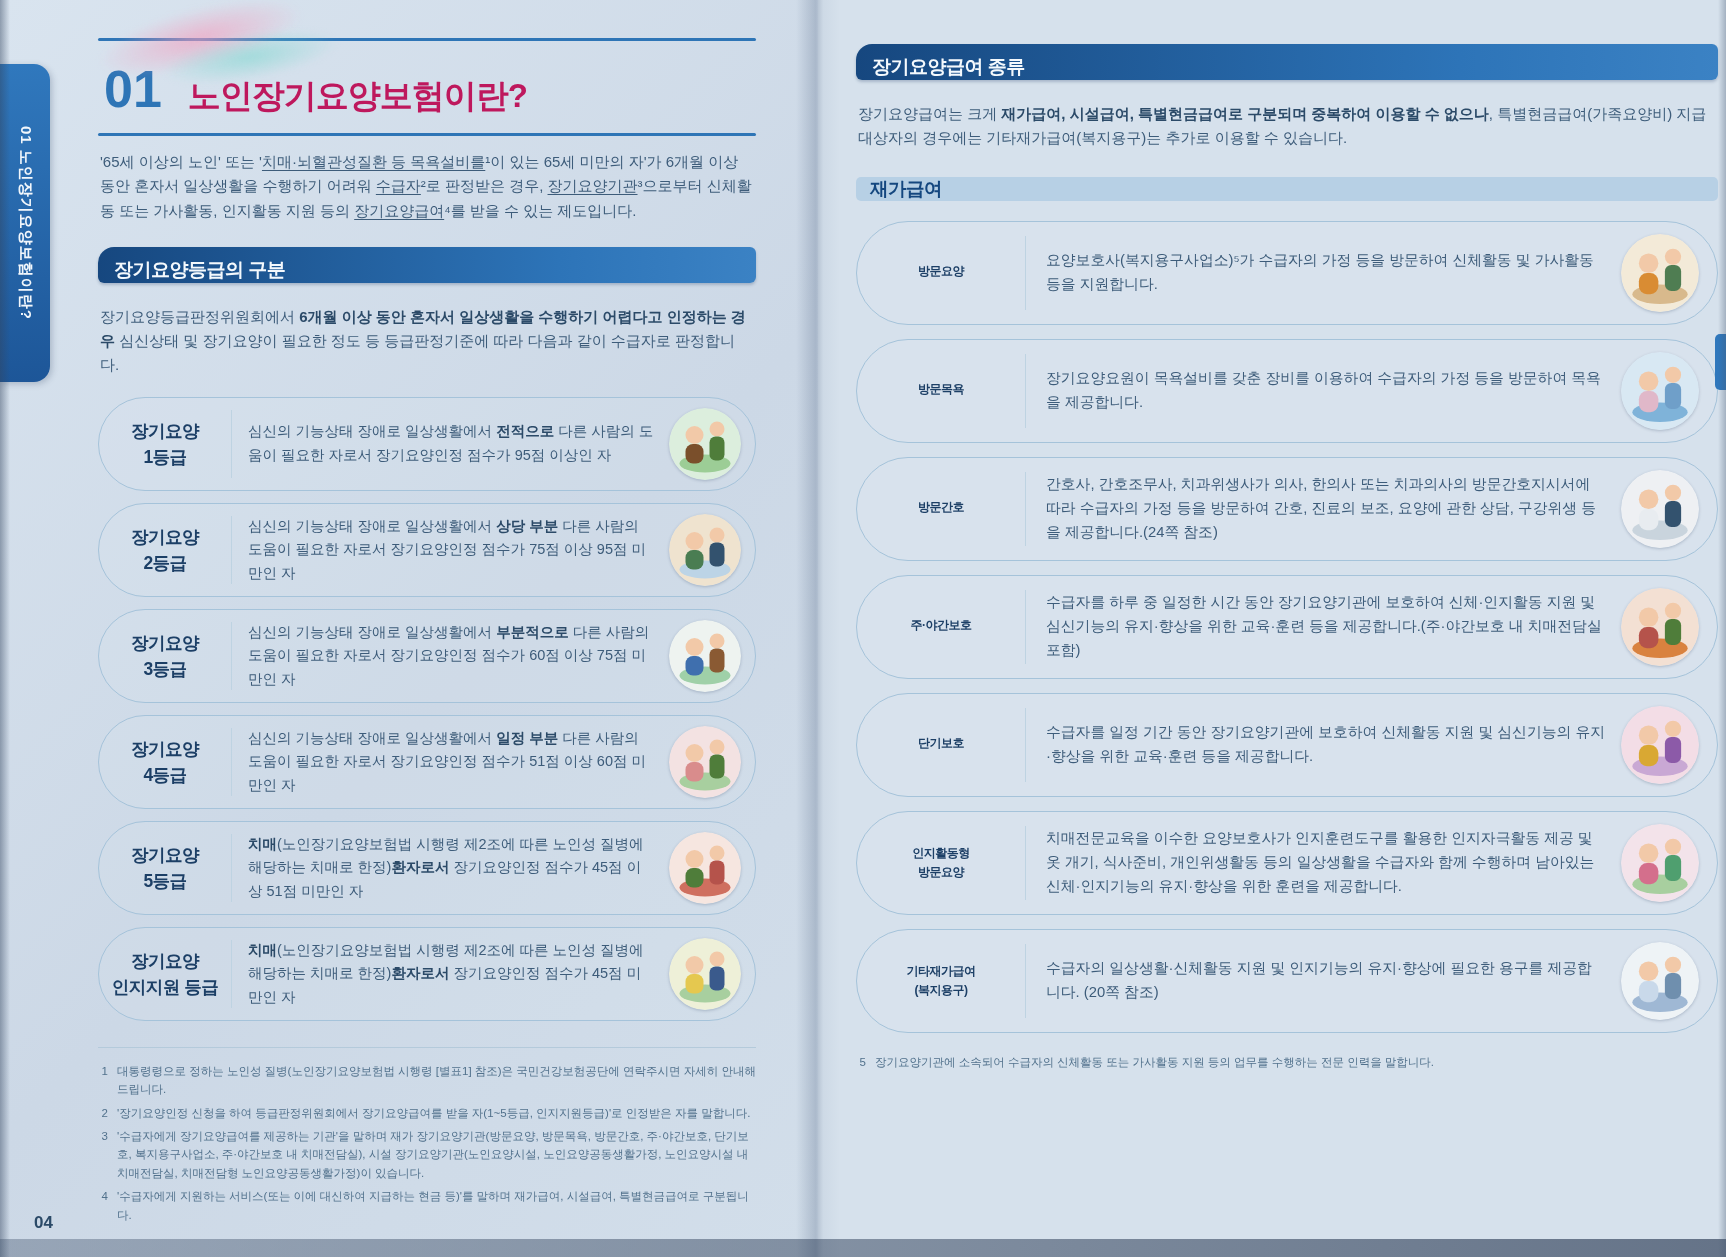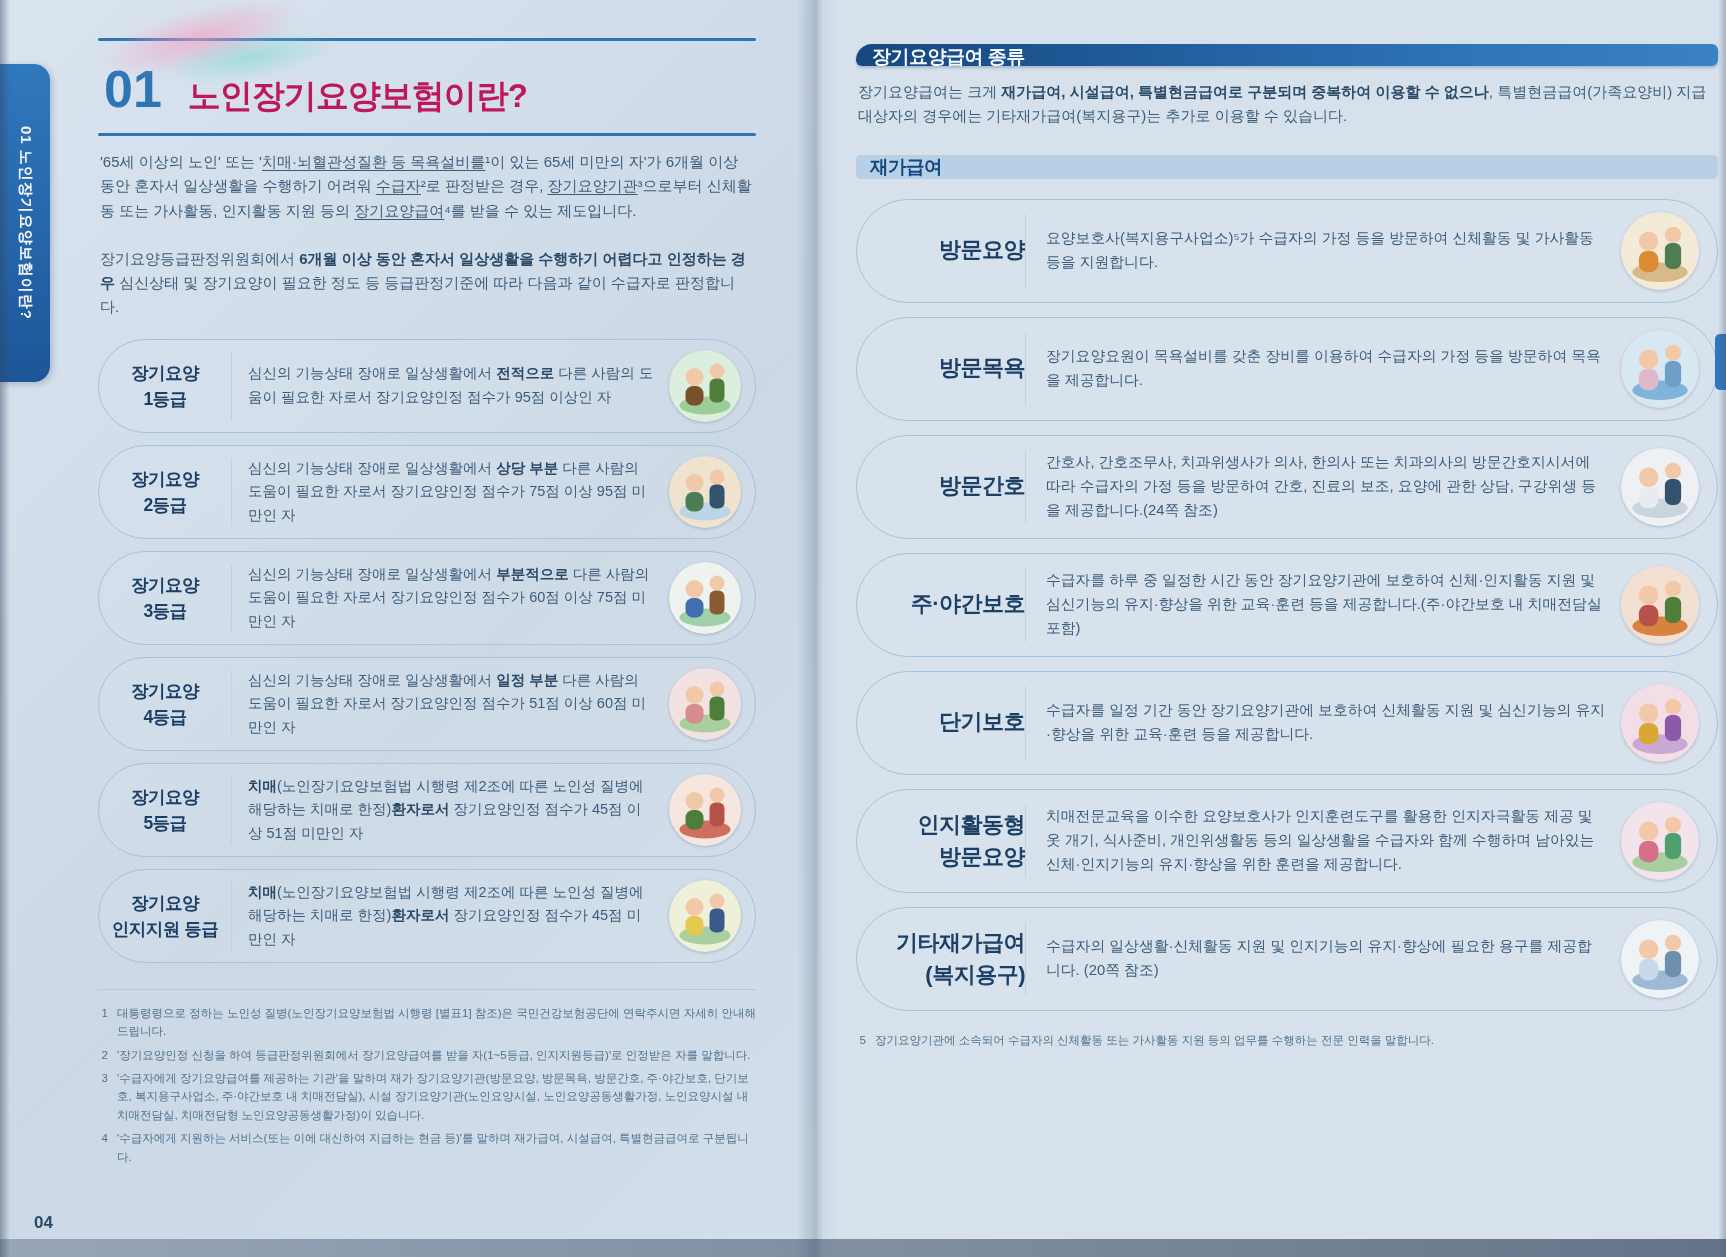--- a/index.html
+++ b/index.html
@@ -40,23 +40,23 @@
   
   .pl-content{position:absolute;left:98px;top:38px;width:658px;}
   .rule-top{height:3px;background:#2e75b6;border-radius:2px;margin-bottom:16px;}
   .title-row{display:flex;align-items:baseline;gap:26px;padding:6px 4px 14px 6px;}
   .chapter-no{font-size:52px;font-weight:bold;color:#2e75b6;line-height:1;}
   .page-title{font-size:33px;font-weight:bold;color:#be185d;letter-spacing:-1px;}
   .rule-mid{height:3px;background:#2e75b6;border-radius:2px;margin-bottom:14px;}
   .intro{font-size:15px;line-height:1.62;color:#3d5c7a;margin:0 0 24px 2px;}
   .intro .u{text-decoration:underline;text-underline-offset:3px;}
 
-  .sec-bar{height:22px;border-radius:16px 6px 6px 6px;display:flex;align-items:flex-start;
+  .sec-bar{height:36px;border-radius:16px 6px 6px 6px;display:flex;align-items:flex-end;
     background:linear-gradient(90deg,#16477f 0%,#2d74b8 70%,#3b82c4 100%);
-    box-shadow:0 2px 3px rgba(30,60,100,.25);margin-bottom:14px;}
+    box-shadow:0 2px 3px rgba(30,60,100,.25);margin-bottom:22px;}
   .sec-bar span{color:#f4f9fd;font-weight:bold;font-size:19px;padding-left:16px;letter-spacing:-.5px;}
   .sec-desc{font-size:15px;line-height:1.6;color:#3d5c7a;margin:0 2px 20px 2px;}
   .b{font-weight:bold;color:#2b4a68;}
 
   .grade-row{display:flex;align-items:center;border:1.5px solid #a5c3da;
     border-radius:48px;margin-bottom:12px;padding:10px 14px 10px 0;min-height:70px;
     background:rgba(255,255,255,.06);}
   .row-label{width:132px;flex:0 0 132px;text-align:center;display:flex;
     flex-direction:column;justify-content:center;gap:2px;
     font-weight:bold;color:#1c3f66;font-size:17.5px;letter-spacing:-.5px;}
@@ -75,21 +75,21 @@
 
   
   .pr-content{position:absolute;left:856px;top:44px;width:862px;z-index:2;}
   .pr-intro{font-size:15px;line-height:1.62;color:#3d5c7a;margin:14px 2px 26px 2px;}
   .sub-bar{height:24px;background:#b7d0e5;border-radius:5px;display:flex;align-items:center;margin-bottom:20px;}
   .sub-bar span{color:#14477f;font-weight:bold;font-size:18.5px;padding-left:14px;letter-spacing:-.5px;}
 
   .benefit-row{display:flex;align-items:center;border:1.5px solid #a5c3da;
     border-radius:54px;margin-bottom:14px;padding:12px 18px 12px 0;min-height:76px;
     background:rgba(255,255,255,.05);}
-  .benefit-row .row-label{width:168px;flex:0 0 168px;font-size:22px;align-items:flex-end;}
+  .benefit-row .row-label{width:168px;flex:0 0 168px;font-size:12px;}
   .benefit-row .row-text{font-size:14.8px;padding:0 16px 0 20px;}
   .benefit-row .illu{flex:0 0 78px;width:78px;height:78px;}
 
   .pr-footnote{margin-top:20px;}
 
   
   .g1{--ibg:#dceedd;--ig:#9ccd96;--c1:#7a4f2b;--c2:#4f7d3a;}
   .g2{--ibg:#efe3cf;--ig:#bcd4e6;--c1:#4a7d52;--c2:#33526e;}
   .g3{--ibg:#eef3f0;--ig:#9fd0a8;--c1:#3f6fae;--c2:#8a5a33;}
   .g4{--ibg:#f3e2e2;--ig:#a8cf9f;--c1:#d98c8c;--c2:#4f7d3a;}
@@ -122,20 +122,23 @@
     <div class="rule-top"></div>
 
     <div class="title-row">
       <span class="chapter-no">01</span>
       <span class="page-title">노인장기요양보험이란?</span>
     </div>
     <div class="rule-mid"></div>
 
     <p class="intro"><span>'65세 이상의 노인' 또는 '</span><span class="u">치매·뇌혈관성질환 등 목욕설비를</span><span>¹이 있는 65세 미만의 자'가 6개월 이상 동안 혼자서 일상생활을 수행하기 어려워 </span><span class="u">수급자</span><span>²로 판정받은 경우, </span><span class="u">장기요양기관</span><span>³으로부터 신체활동 또는 가사활동, 인지활동 지원 등의 </span><span class="u">장기요양급여</span><span>⁴를 받을 수 있는 제도입니다.</span></p>
 
+    <div class="sec-bar">
+      <span>장기요양등급의 구분</span>
+    </div>
 
     <p class="sec-desc"><span>장기요양등급판정위원회에서 </span><span class="b">6개월 이상 동안 혼자서 일상생활을 수행하기 어렵다고 인정하는 경우</span><span> 심신상태 및 장기요양이 필요한 정도 등 등급판정기준에 따라 다음과 같이 수급자로 판정합니다.</span></p>
 
     <div class="grade-row">
       <div class="row-label">
         <span>장기요양</span>
         <span>1등급</span>
       </div>
       <div class="row-sep"></div>
       <div class="row-text"><span>심신의 기능상태 장애로 일상생활에서 </span><span class="b">전적으로</span><span> 다른 사람의 도움이 필요한 자로서 장기요양인정 점수가 95점 이상인 자</span></div>

